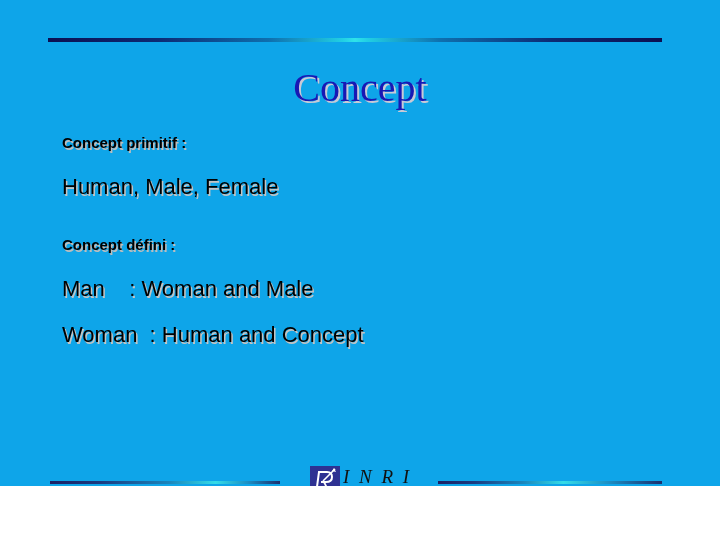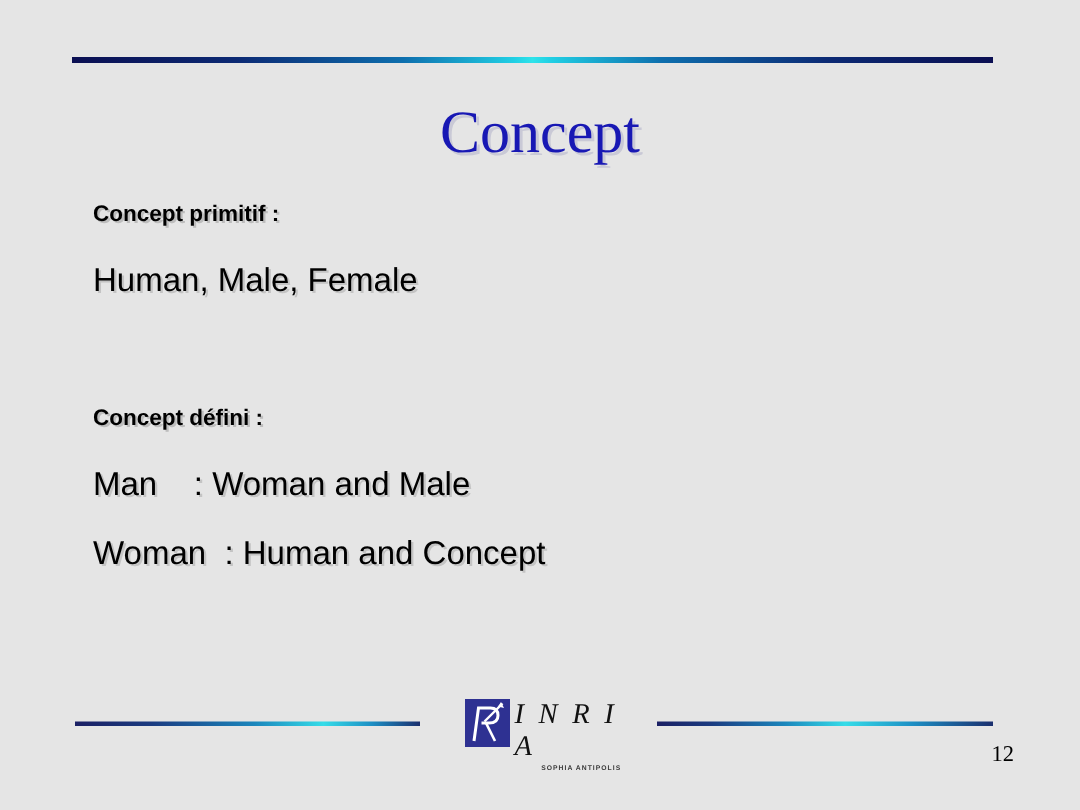--- a/index.html
+++ b/index.html
@@ -3,22 +3,22 @@
 <meta charset="utf-8">
 <style>
   html, body {
     margin: 0;
     padding: 0;
     background: #ffffff;
   }
   #slide {
     position: relative;
     width: 720px;
-    height: 540px;
-    background: #e5e5e5;
+    height: 486px;
+    background: #0ea5e9;
     overflow: hidden;
     font-family: "Liberation Sans", sans-serif;
   }
 
   
   .header-rule {
     position: absolute;
     left: 48px;
     top: 38px;
     width: 614px;
@@ -52,21 +52,21 @@
   }
 
   
   .body {
     position: absolute;
     left: 62px;
     top: 128px;
     width: 620px;
   }
   .block { margin: 0; }
-  .block.second { margin-top: 62px; }
+  .block.second { margin-top: 28px; }
 
   .subhead {
     font-family: "Liberation Sans", sans-serif;
     font-size: 15px;
     line-height: 30px;
     font-weight: bold;
     color: #000000;
     text-shadow: 1.5px 1.5px 0 #bdbdbd;
     white-space: pre;
   }

